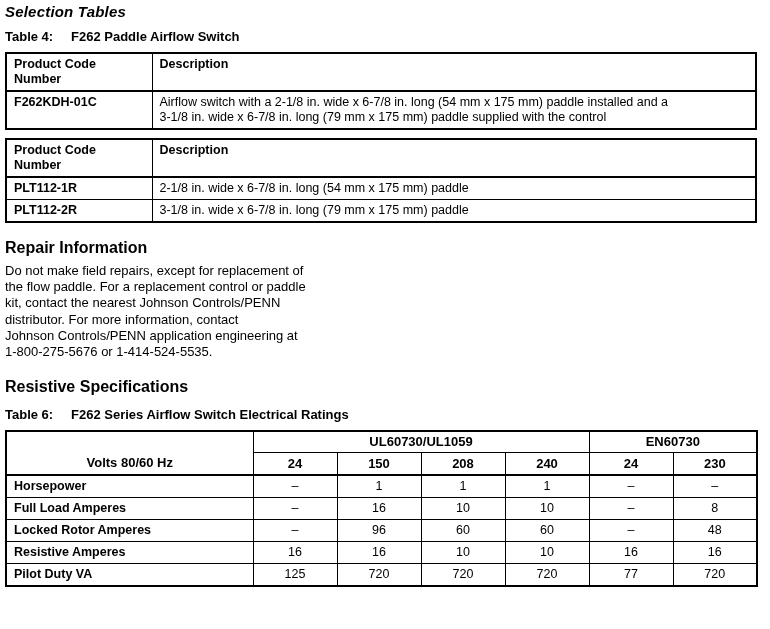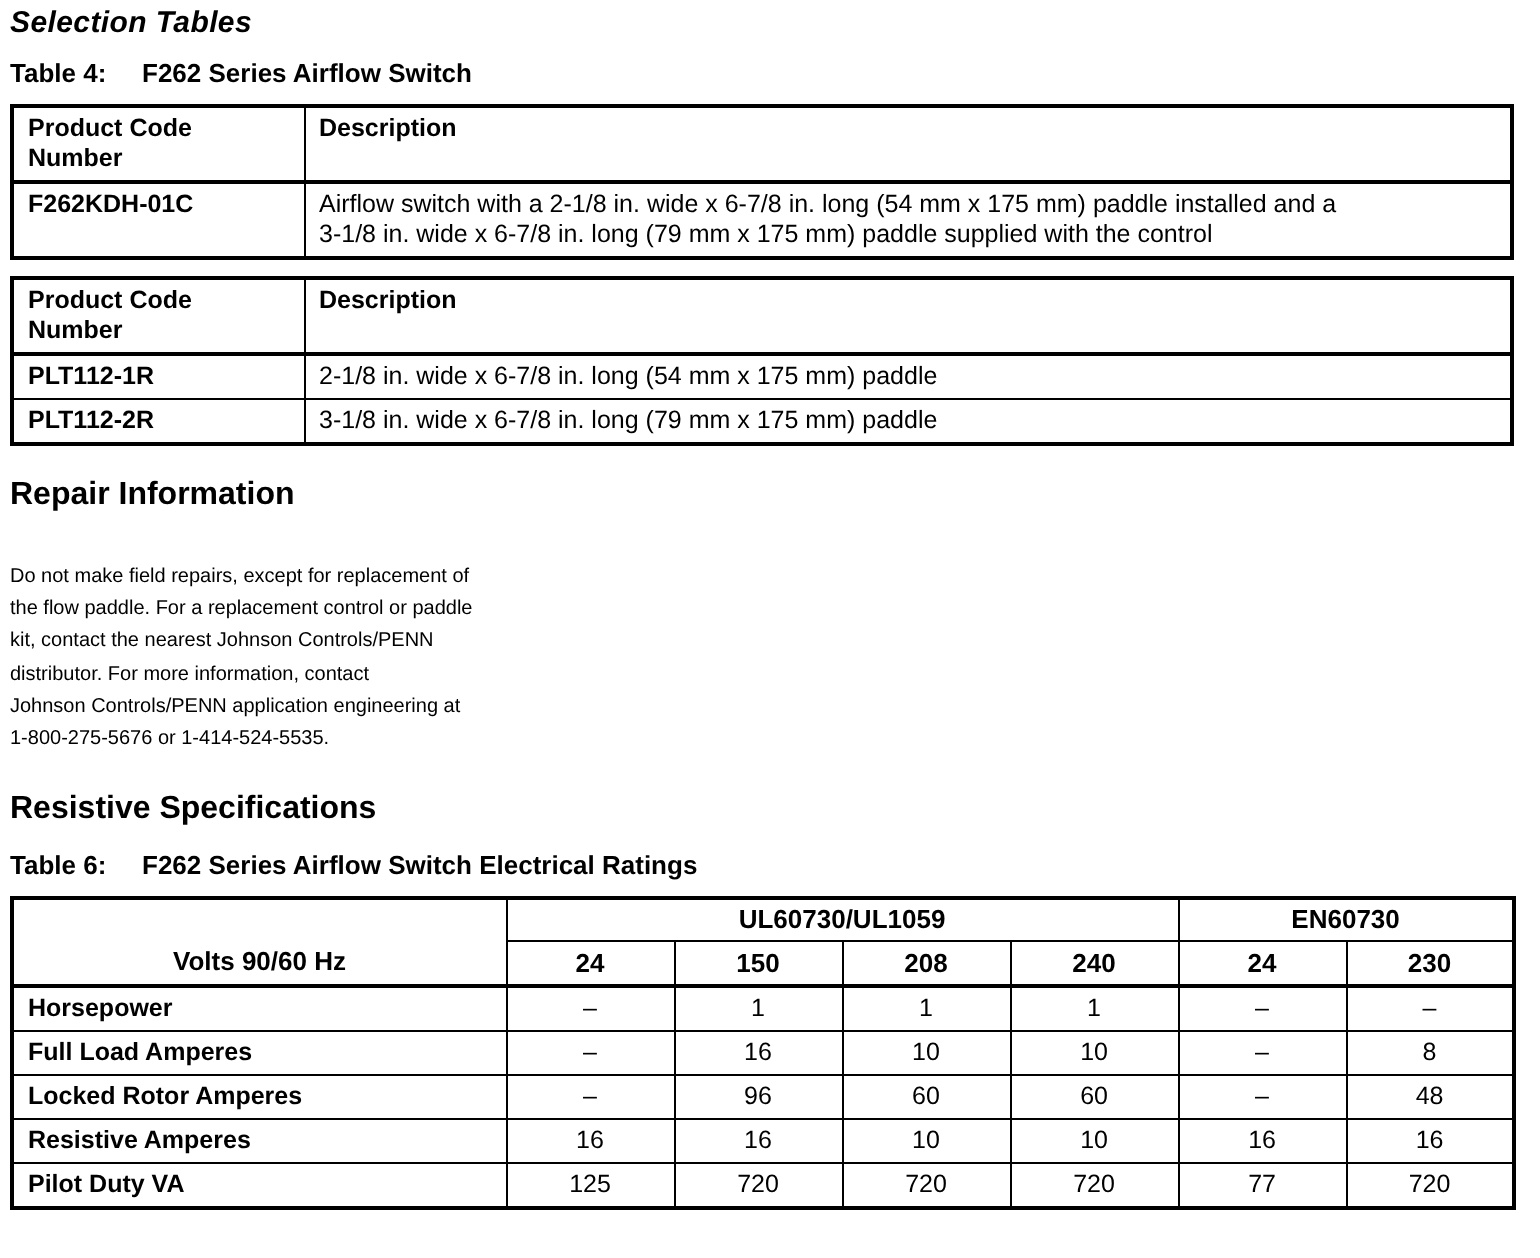--- a/index.html
+++ b/index.html
@@ -37,23 +37,23 @@
   .mt-caption5 { margin-top: 19px; }
   .mt-caption6 { margin-top: 11px; }
   .section-heading {
     font-size: 16px;
     line-height: 19px;
     font-weight: bold;
     margin-top: 15px;
   }
   .mt-tech { margin-top: 17px; }
   .body-text {
-    font-size: 10px;
+    font-size: 13px;
     line-height: 16.2px;
-    margin-top: 24px;
+    margin-top: 6px;
     white-space: pre-line;
   }
   table {
     border-collapse: collapse;
     table-layout: fixed;
     width: 752px;
     border: 2px solid #000;
     margin-top: 8px;
   }
   th, td {
@@ -105,21 +105,21 @@
   }
 </style>
 </head>
 <body>
 
 <div class="page">
 
   <div class="doc-title">Selection Tables</div>
 
   <div class="tbl-caption">
-    <span class="cap-label">Table 4:</span><span>F262 Series Airflow Switch</span>
+    <span class="cap-label">Table 4:</span><span>F262 Paddle Airflow Switch</span>
   </div>
 
   <table class="t45 t4">
     <colgroup>
         <col class="c-code">
         <col>
       </colgroup>
     <thead>
       <tr>
         <th>Product Code
@@ -180,21 +180,21 @@
       <col class="c-axis">
       <col class="c-v">
         <col class="c-v">
         <col class="c-v">
         <col class="c-v">
         <col class="c-v">
         <col class="c-v">
     </colgroup>
     <thead>
       <tr class="group-row">
-        <th class="axis-label" rowspan="2">Volts 90/60 Hz</th>
+        <th class="axis-label" rowspan="2">Volts 80/60 Hz</th>
         <th colspan="4">UL60730/UL1059</th>
         <th colspan="2">EN60730</th>
       </tr>
       <tr class="volt-row">
         <th>24</th>
         <th>150</th>
         <th>208</th>
         <th>240</th>
         <th>24</th>
         <th>230</th>

